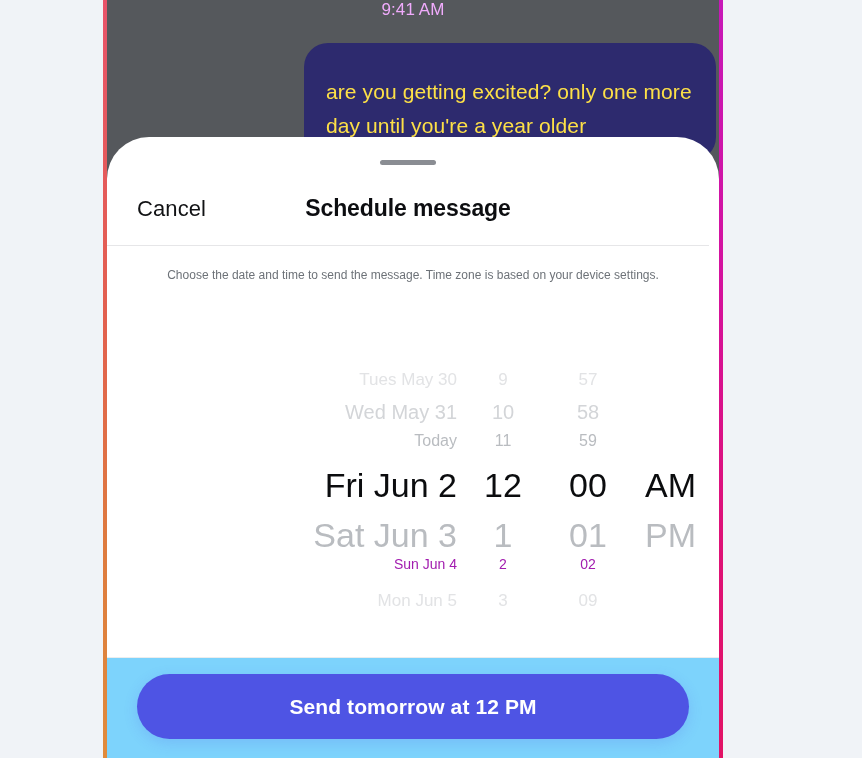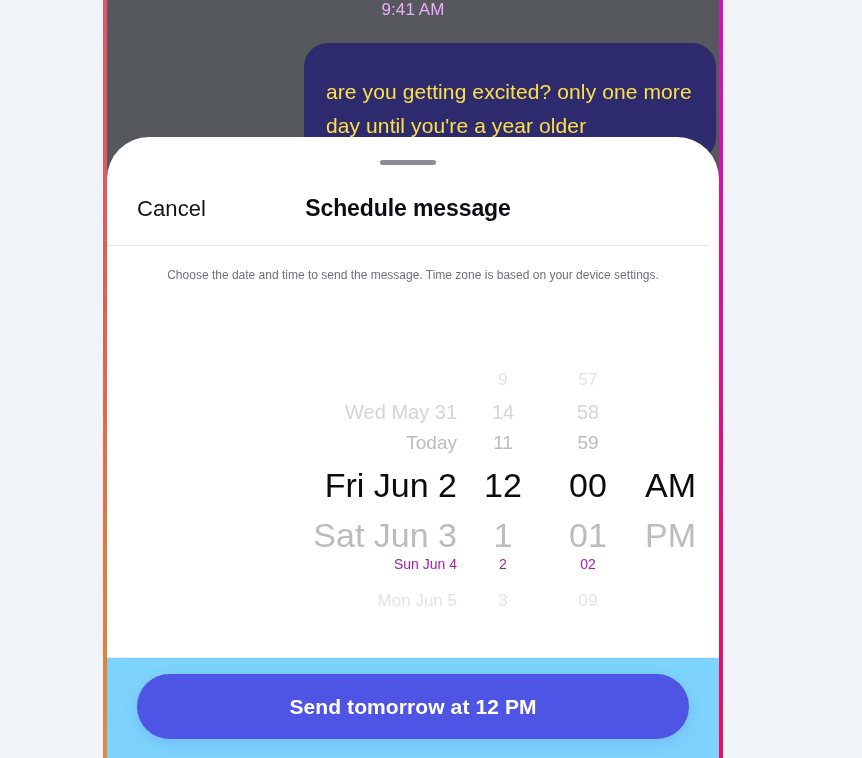--- a/index.html
+++ b/index.html
@@ -162,21 +162,21 @@
     text-align: center;
     white-space: nowrap;
     line-height: 1;
   }
   #picker-column-date .picker-item { text-align: right; }
   #picker-column-period .picker-item { text-align: left; padding-left: 8px; width: auto; }
 
   
   .off-3n { top: 9px;   font-size: 17px; color: #e2e3e5; }
   .off-2n { top: 40px;  font-size: 20px; color: #d3d5d8; }
-  .off-1n { top: 71px;  font-size: 19px; color: #b9bcc0; }
+  .off-1n { top: 71px;  font-size: 16px; color: #b9bcc0; }
   .off-0  { top: 106px; font-size: 34px; color: #0b0c0e; }
   .off-1p { top: 156px; font-size: 34px; color: #b9bcc0; }
   .off-2p { top: 195px; font-size: 14px; color: #a21caf; }
   .off-3p { top: 230px; font-size: 17px; color: #e2e3e5; }
 
   
   #sheet-footer {
     position: absolute;
     left: 0;
     bottom: 0;
@@ -222,31 +222,32 @@
       <div id="sheet-grabber"></div>
       <button id="cancel-button">Cancel</button>
       <div id="sheet-title">Schedule message</div>
     </div>
 
     <div id="sheet-description">Choose the date and time to send the message. Time zone is based on your device settings.</div>
 
     <div id="datetime-picker">
 
       <div class="picker-column" id="picker-column-date">
+        <div class="picker-item off-3n">Tues May 30</div>
         <div class="picker-item off-2n">Wed May 31</div>
         <div class="picker-item off-1n">Today</div>
         <div class="picker-item off-0">Fri Jun 2</div>
         <div class="picker-item off-1p">Sat Jun 3</div>
         <div class="picker-item off-2p">Sun Jun 4</div>
         <div class="picker-item off-3p">Mon Jun 5</div>
       </div>
 
       <div class="picker-column" id="picker-column-hour">
         <div class="picker-item off-3n">9</div>
-        <div class="picker-item off-2n">14</div>
+        <div class="picker-item off-2n">10</div>
         <div class="picker-item off-1n">11</div>
         <div class="picker-item off-0">12</div>
         <div class="picker-item off-1p">1</div>
         <div class="picker-item off-2p">2</div>
         <div class="picker-item off-3p">3</div>
       </div>
 
       <div class="picker-column" id="picker-column-min">
         <div class="picker-item off-3n">57</div>
         <div class="picker-item off-2n">58</div>

